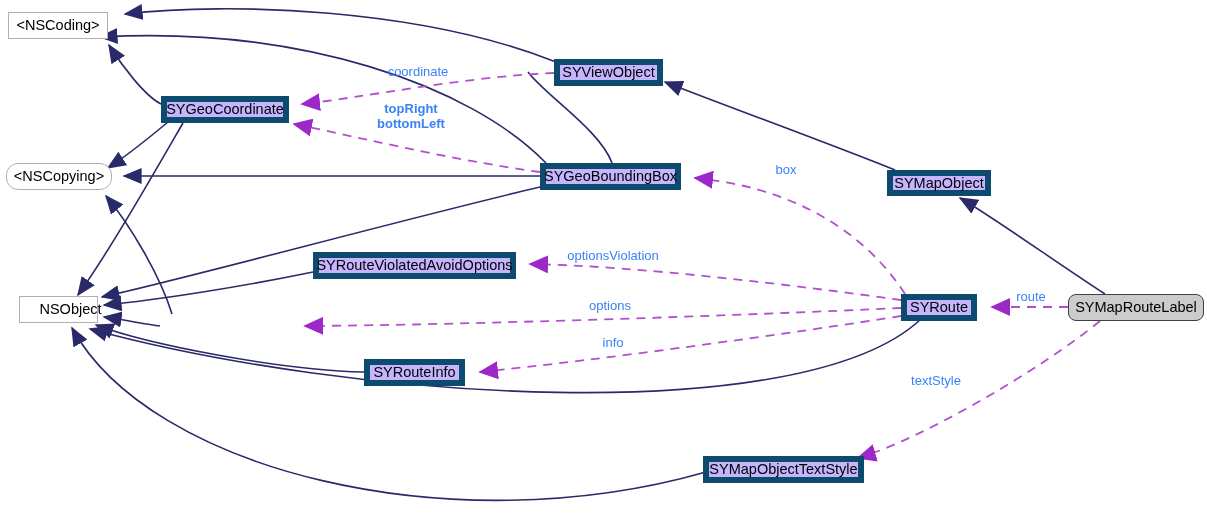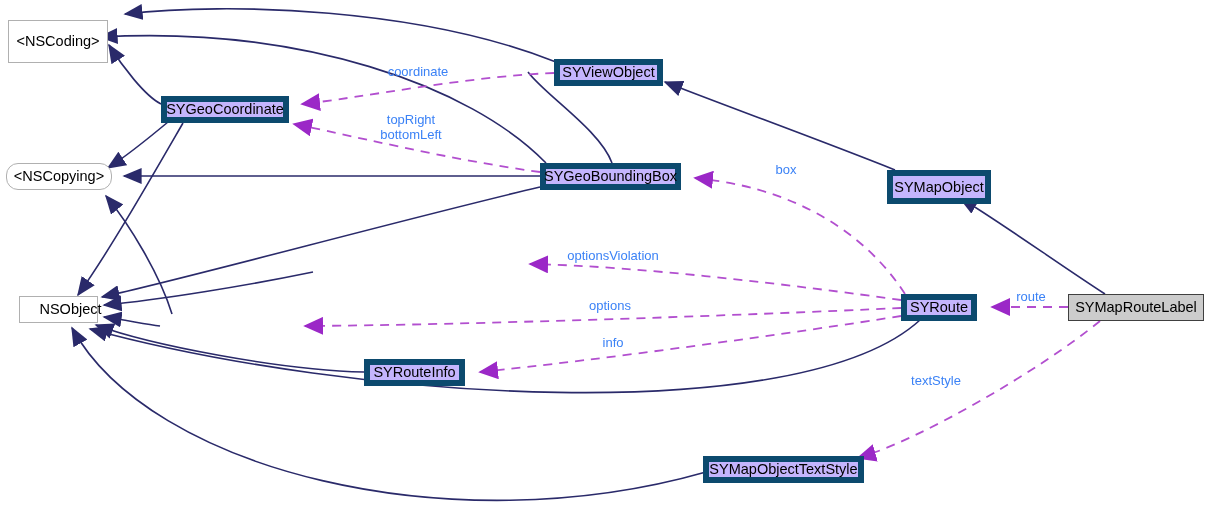--- a/index.html
+++ b/index.html
@@ -123,21 +123,21 @@
       <path d="M 901 308 C 750 315 470 325 305 326" marker-end="url(#arrow-usage)"></path>
 
       <path d="M 901 316 C 800 332 600 360 480 372" marker-end="url(#arrow-usage)"></path>
 
       <path d="M 1068 307 L 992 307" marker-end="url(#arrow-usage)"></path>
 
       <path d="M 1100 321 C 1040 370 920 440 858 458" marker-end="url(#arrow-usage)"></path>
     </g>
   </svg>
 
-  <div class="node protocol" style="left:8px; top:20px; width:100px; height:43px;">
+  <div class="node protocol" style="left:8px; top:12px; width:100px; height:27px;">
     <span class="node-label">&lt;NSCoding&gt;</span>
   </div>
 
   <div class="node protocol" style="left:6px; top:163px; width:106px; height:27px;border-radius:12px;">
     <span class="node-label">&lt;NSCopying&gt;</span>
   </div>
 
   <div class="node protocol" style="left:19px; top:296px; width:79px; height:27px;padding-left:24px;">
     <span class="node-label">NSObject</span>
   </div>
@@ -147,45 +147,48 @@
   </div>
 
   <div class="node" style="left:554px; top:59px; width:109px; height:27px;">
     <span class="node-label">SYViewObject</span>
   </div>
 
   <div class="node" style="left:540px; top:163px; width:141px; height:27px;">
     <span class="node-label">SYGeoBoundingBox</span>
   </div>
 
-  <div class="node" style="left:887px; top:170px; width:104px; height:34px;">
+  <div class="node" style="left:887px; top:170px; width:104px; height:26px;">
     <span class="node-label">SYMapObject</span>
   </div>
 
+  <div class="node" style="left:313px; top:252px; width:203px; height:27px;">
+    <span class="node-label">SYRouteViolatedAvoidOptions</span>
+  </div>
 
 
   <div class="node" style="left:364px; top:359px; width:101px; height:27px;">
     <span class="node-label">SYRouteInfo</span>
   </div>
 
   <div class="node" style="left:901px; top:294px; width:76px; height:27px;justify-content:center;">
     <span class="node-label">SYRoute</span>
   </div>
 
-  <div class="node highlight" style="left:1068px; top:294px; width:136px; height:27px;">
+  <div class="node highlight" style="left:1068px; top:294px; width:136px; height:27px;border-radius:8px;">
     <span class="node-label">SYMapRouteLabel</span>
   </div>
 
   <div class="node" style="left:703px; top:456px; width:161px; height:27px;">
     <span class="node-label">SYMapObjectTextStyle</span>
   </div>
 
   <div class="edge-label" style="left:385px; top:64px; width:66px;">coordinate</div>
 
-  <div class="edge-label" style="left:374px; top:112px; width:74px;"><div>topRight</div><div>bottomLeft</div></div>
+  <div class="edge-label" style="left:374px; top:101px; width:74px;font-weight:bold;"><div>topRight</div><div>bottomLeft</div></div>
 
   <div class="edge-label" style="left:772px; top:162px; width:28px;">box</div>
 
   <div class="edge-label" style="left:561px; top:248px; width:104px;">optionsViolation</div>
 
   <div class="edge-label" style="left:585px; top:298px; width:50px;">options</div>
 
   <div class="edge-label" style="left:599px; top:335px; width:28px;">info</div>
 
   <div class="edge-label" style="left:1012px; top:289px; width:38px;">route</div>

